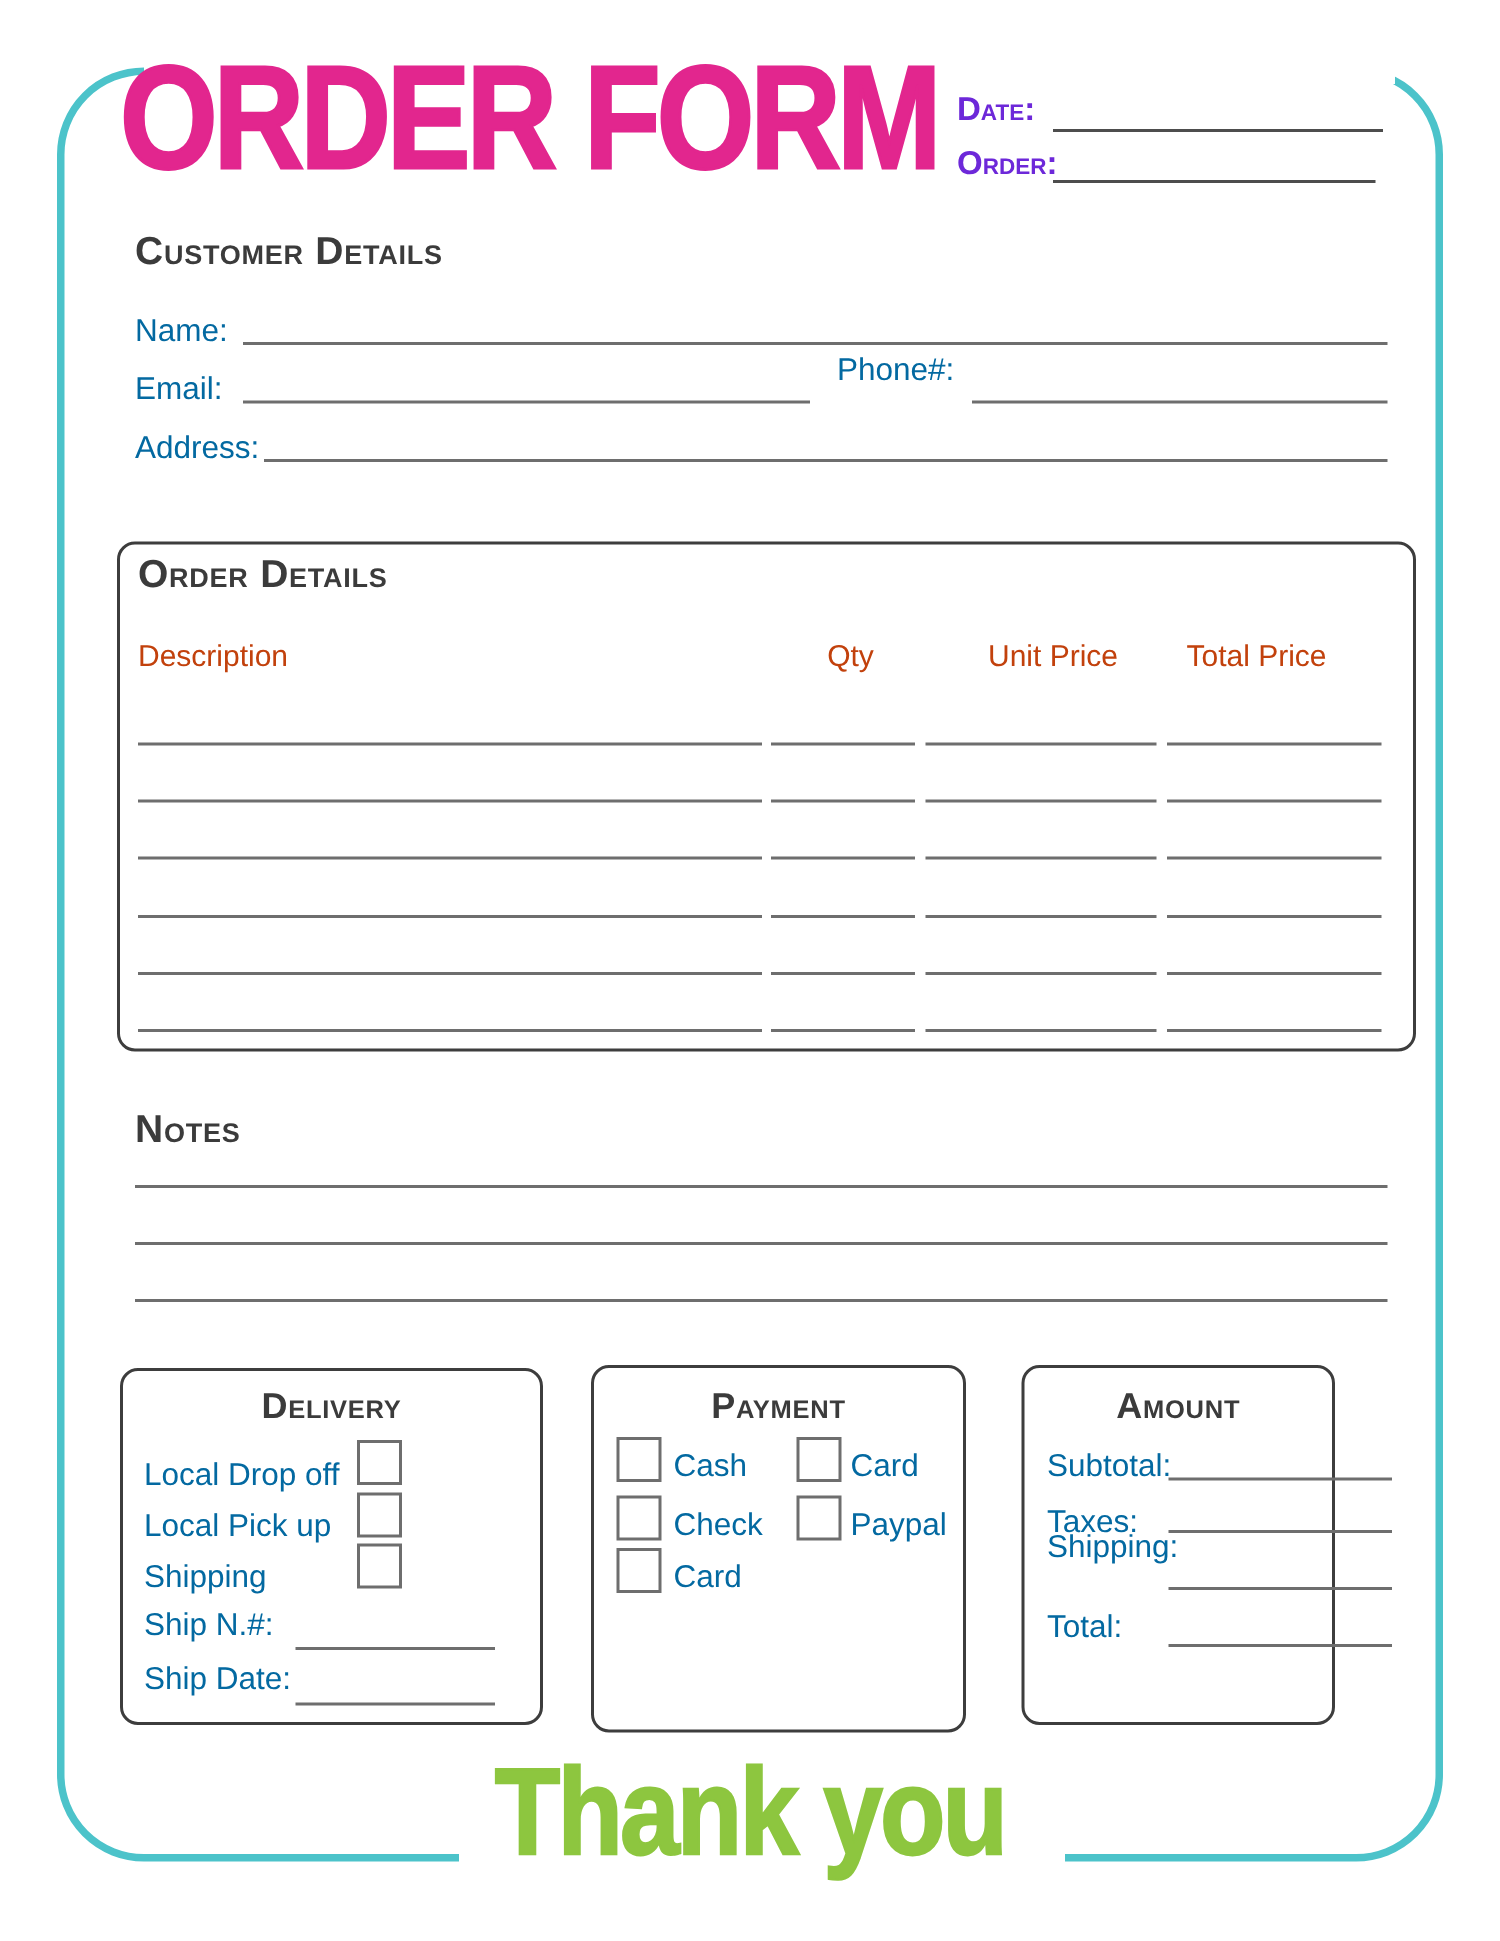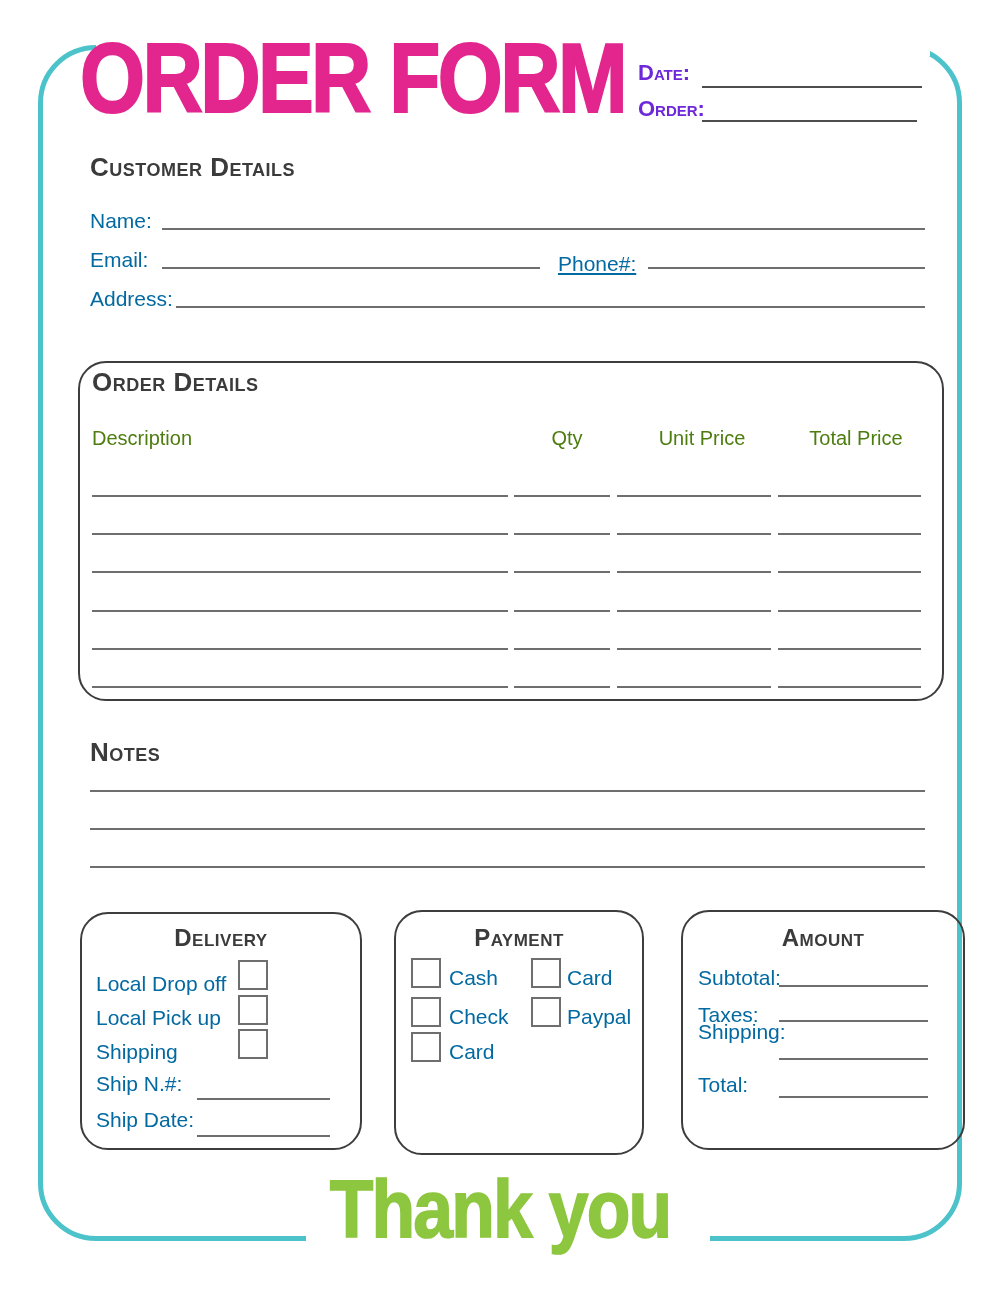--- a/index.html
+++ b/index.html
@@ -27,26 +27,26 @@
   
   .schead{
     font-variant:small-caps;font-weight:bold;color:#3b3b3b;
     letter-spacing:0.5px;white-space:nowrap;
   }
   .schead-lg{font-size:26px;}
   .schead-md{font-size:24px;}
   .hdr-label{position:absolute;font-variant:small-caps;font-weight:bold;color:#6d28d9;font-size:22px;}
   
   .lbl{position:absolute;color:#0369a1;font-size:21px;white-space:nowrap;}
-  .colhead{position:absolute;color:#4d7c0f;font-size:20px;white-space:nowrap;}
+  .colhead{position:absolute;color:#c2410c;font-size:20px;white-space:nowrap;}
   
   .fline{position:absolute;height:2px;background:#6e6e6e;}
   .fline-dark{background:#4d4d4d;}
   
-  .rbox{position:absolute;border:2px solid #3d3d3d;border-radius:28px;background:transparent;}
+  .rbox{position:absolute;border:2px solid #3d3d3d;border-radius:12px;background:transparent;}
   .rbox-title{position:absolute;left:0;width:100%;text-align:center;}
   
   .cbx{position:absolute;width:30px;height:30px;border:2px solid #6e6e6e;background:#ffffff;}
   .orow{position:absolute;left:0;width:1000px;height:2px;}
   .oseg{position:absolute;top:0;height:2px;background:#6e6e6e;}
   
   .thanks{
     position:absolute;left:0;top:1168px;width:1000px;text-align:center;
     font-size:76px;font-weight:bold;color:#8dc63f;letter-spacing:-2px;line-height:1;
     transform:scale(0.94,1.08);transform-origin:50% 0;
@@ -67,31 +67,31 @@
   <div class="hdr-label" style="left:638px;top:60px;">Date:</div>
   <div class="fline fline-dark" style="left:702px;top:86px;width:220px;"></div>
   <div class="hdr-label" style="left:638px;top:96px;">Order:</div>
   <div class="fline fline-dark" style="left:702px;top:120px;width:215px;"></div>
 
   <div class="schead schead-lg" style="position:absolute;left:90px;top:152px;">Customer Details</div>
   <div class="lbl" style="left:90px;top:209px;">Name:</div>
   <div class="fline" style="left:162px;top:228px;width:763px;"></div>
   <div class="lbl" style="left:90px;top:248px;">Email:</div>
   <div class="fline" style="left:162px;top:267px;width:378px;"></div>
-  <div class="lbl" style="left:558px;top:252px;text-decoration:underline;">Phone#:</div>
+  <div class="lbl" style="left:558px;top:235px;">Phone#:</div>
   <div class="fline" style="left:648px;top:267px;width:277px;"></div>
   <div class="lbl" style="left:90px;top:287px;">Address:</div>
   <div class="fline" style="left:176px;top:306px;width:749px;"></div>
 
   <div class="rbox" style="left:78px;top:361px;width:866px;height:340px;"></div>
   <div class="schead schead-lg" style="position:absolute;left:92px;top:367px;">Order Details</div>
   <div class="colhead" style="left:92px;top:427px;">Description</div>
   <div class="colhead" style="left:532px;top:427px;width:70px;text-align:center;">Qty</div>
   <div class="colhead" style="left:637px;top:427px;width:130px;text-align:center;">Unit Price</div>
-  <div class="colhead" style="left:791px;top:427px;width:130px;text-align:center;">Total Price</div>
+  <div class="colhead" style="left:791px;top:427px;width:130px;">Total Price</div>
 
   <div class="orow" style="top:495px;">
     <div class="oseg" style="left:92px;width:416px;"></div>
     <div class="oseg" style="left:514px;width:96px;"></div>
     <div class="oseg" style="left:617px;width:154px;"></div>
     <div class="oseg" style="left:778px;width:143px;"></div>
   </div>
   <div class="orow" style="top:533px;">
     <div class="oseg" style="left:92px;width:416px;"></div>
     <div class="oseg" style="left:514px;width:96px;"></div>
@@ -149,21 +149,21 @@
     <div class="cbx" style="left:15px;top:85px;"></div>
     <div class="lbl" style="left:53px;top:93px;">Check</div>
     <div class="cbx" style="left:15px;top:120px;"></div>
     <div class="lbl" style="left:53px;top:128px;">Card</div>
     <div class="cbx" style="left:135px;top:46px;"></div>
     <div class="lbl" style="left:171px;top:54px;">Card</div>
     <div class="cbx" style="left:135px;top:85px;"></div>
     <div class="lbl" style="left:171px;top:93px;">Paypal</div>
   </div>
 
-  <div class="rbox" style="left:681px;top:910px;width:284px;height:240px;">
+  <div class="rbox" style="left:681px;top:910px;width:209px;height:240px;">
     <div class="rbox-title schead schead-md" style="top:12px;">Amount</div>
     <div class="lbl" style="left:15px;top:54px;">Subtotal:</div>
     <div class="fline" style="left:96px;top:73px;width:149px;"></div>
     <div class="lbl" style="left:15px;top:91px;">Taxes:</div>
     <div class="fline" style="left:96px;top:108px;width:149px;"></div>
     <div class="lbl" style="left:15px;top:108px;">Shipping:</div>
     <div class="fline" style="left:96px;top:146px;width:149px;"></div>
     <div class="lbl" style="left:15px;top:161px;">Total:</div>
     <div class="fline" style="left:96px;top:184px;width:149px;"></div>
   </div>

